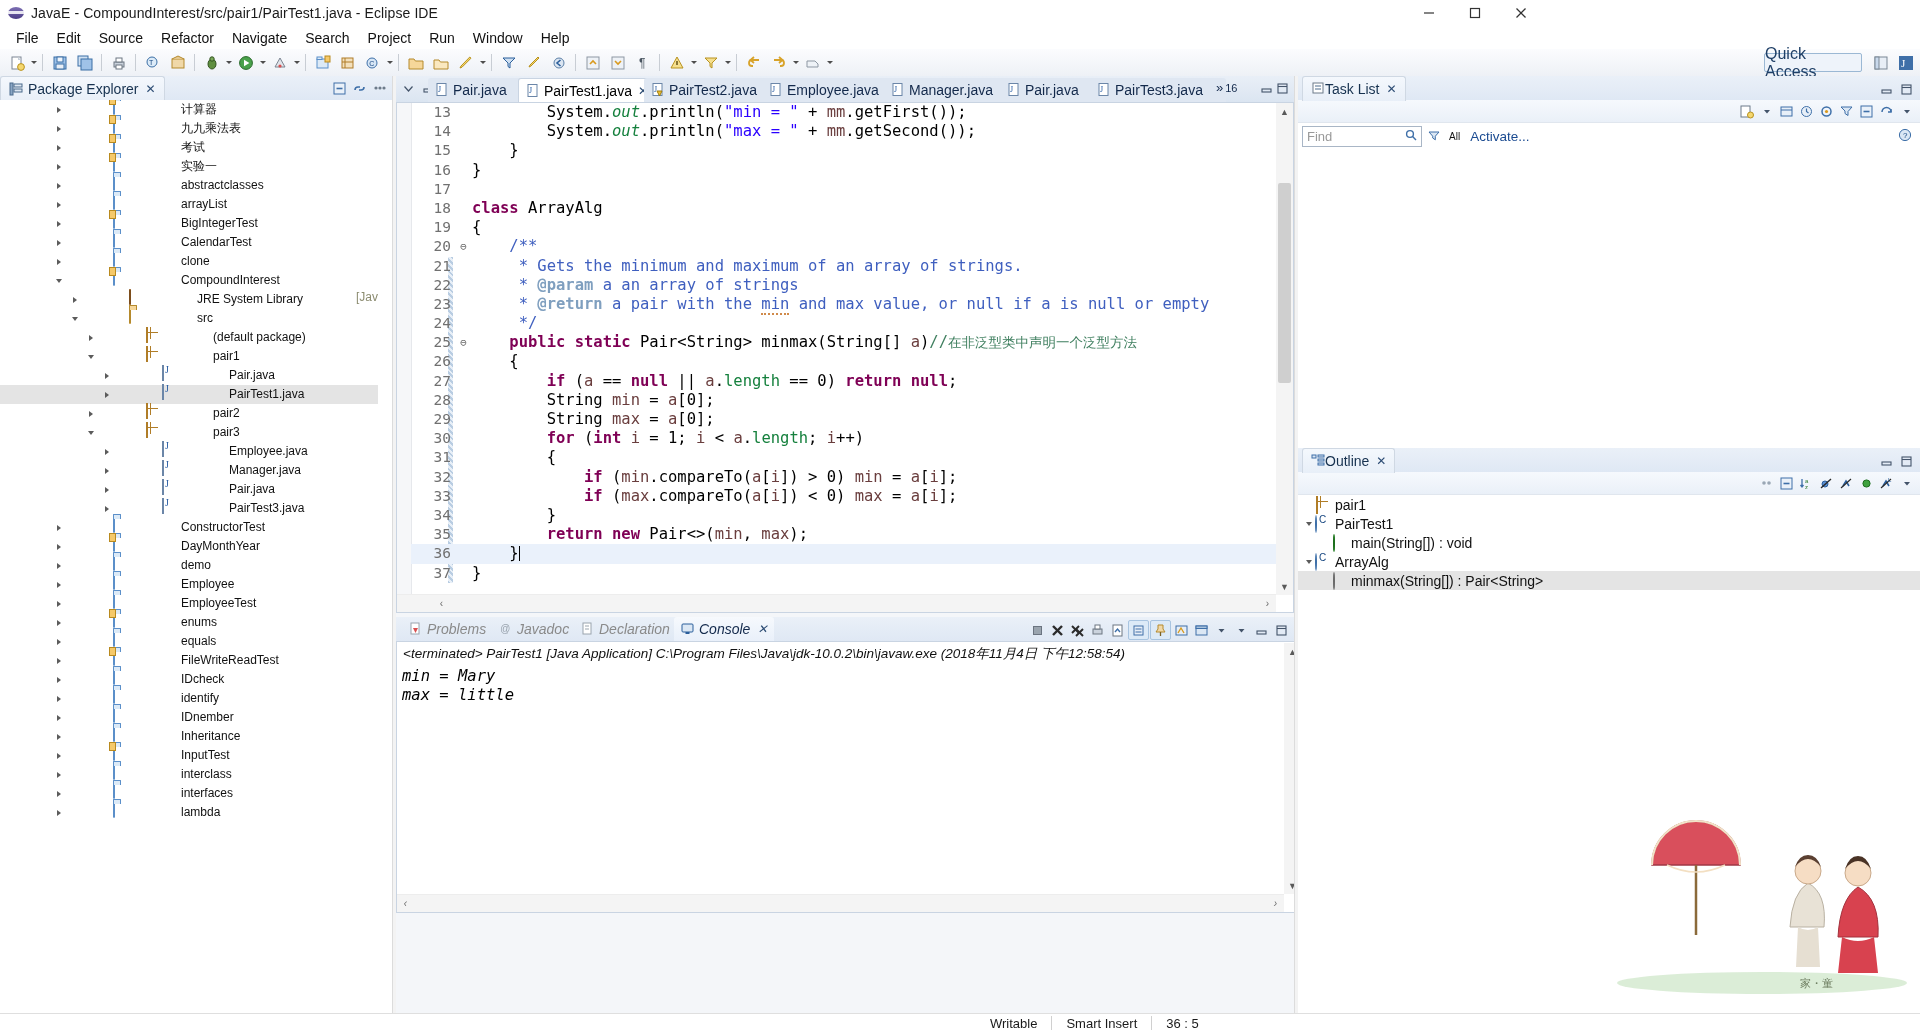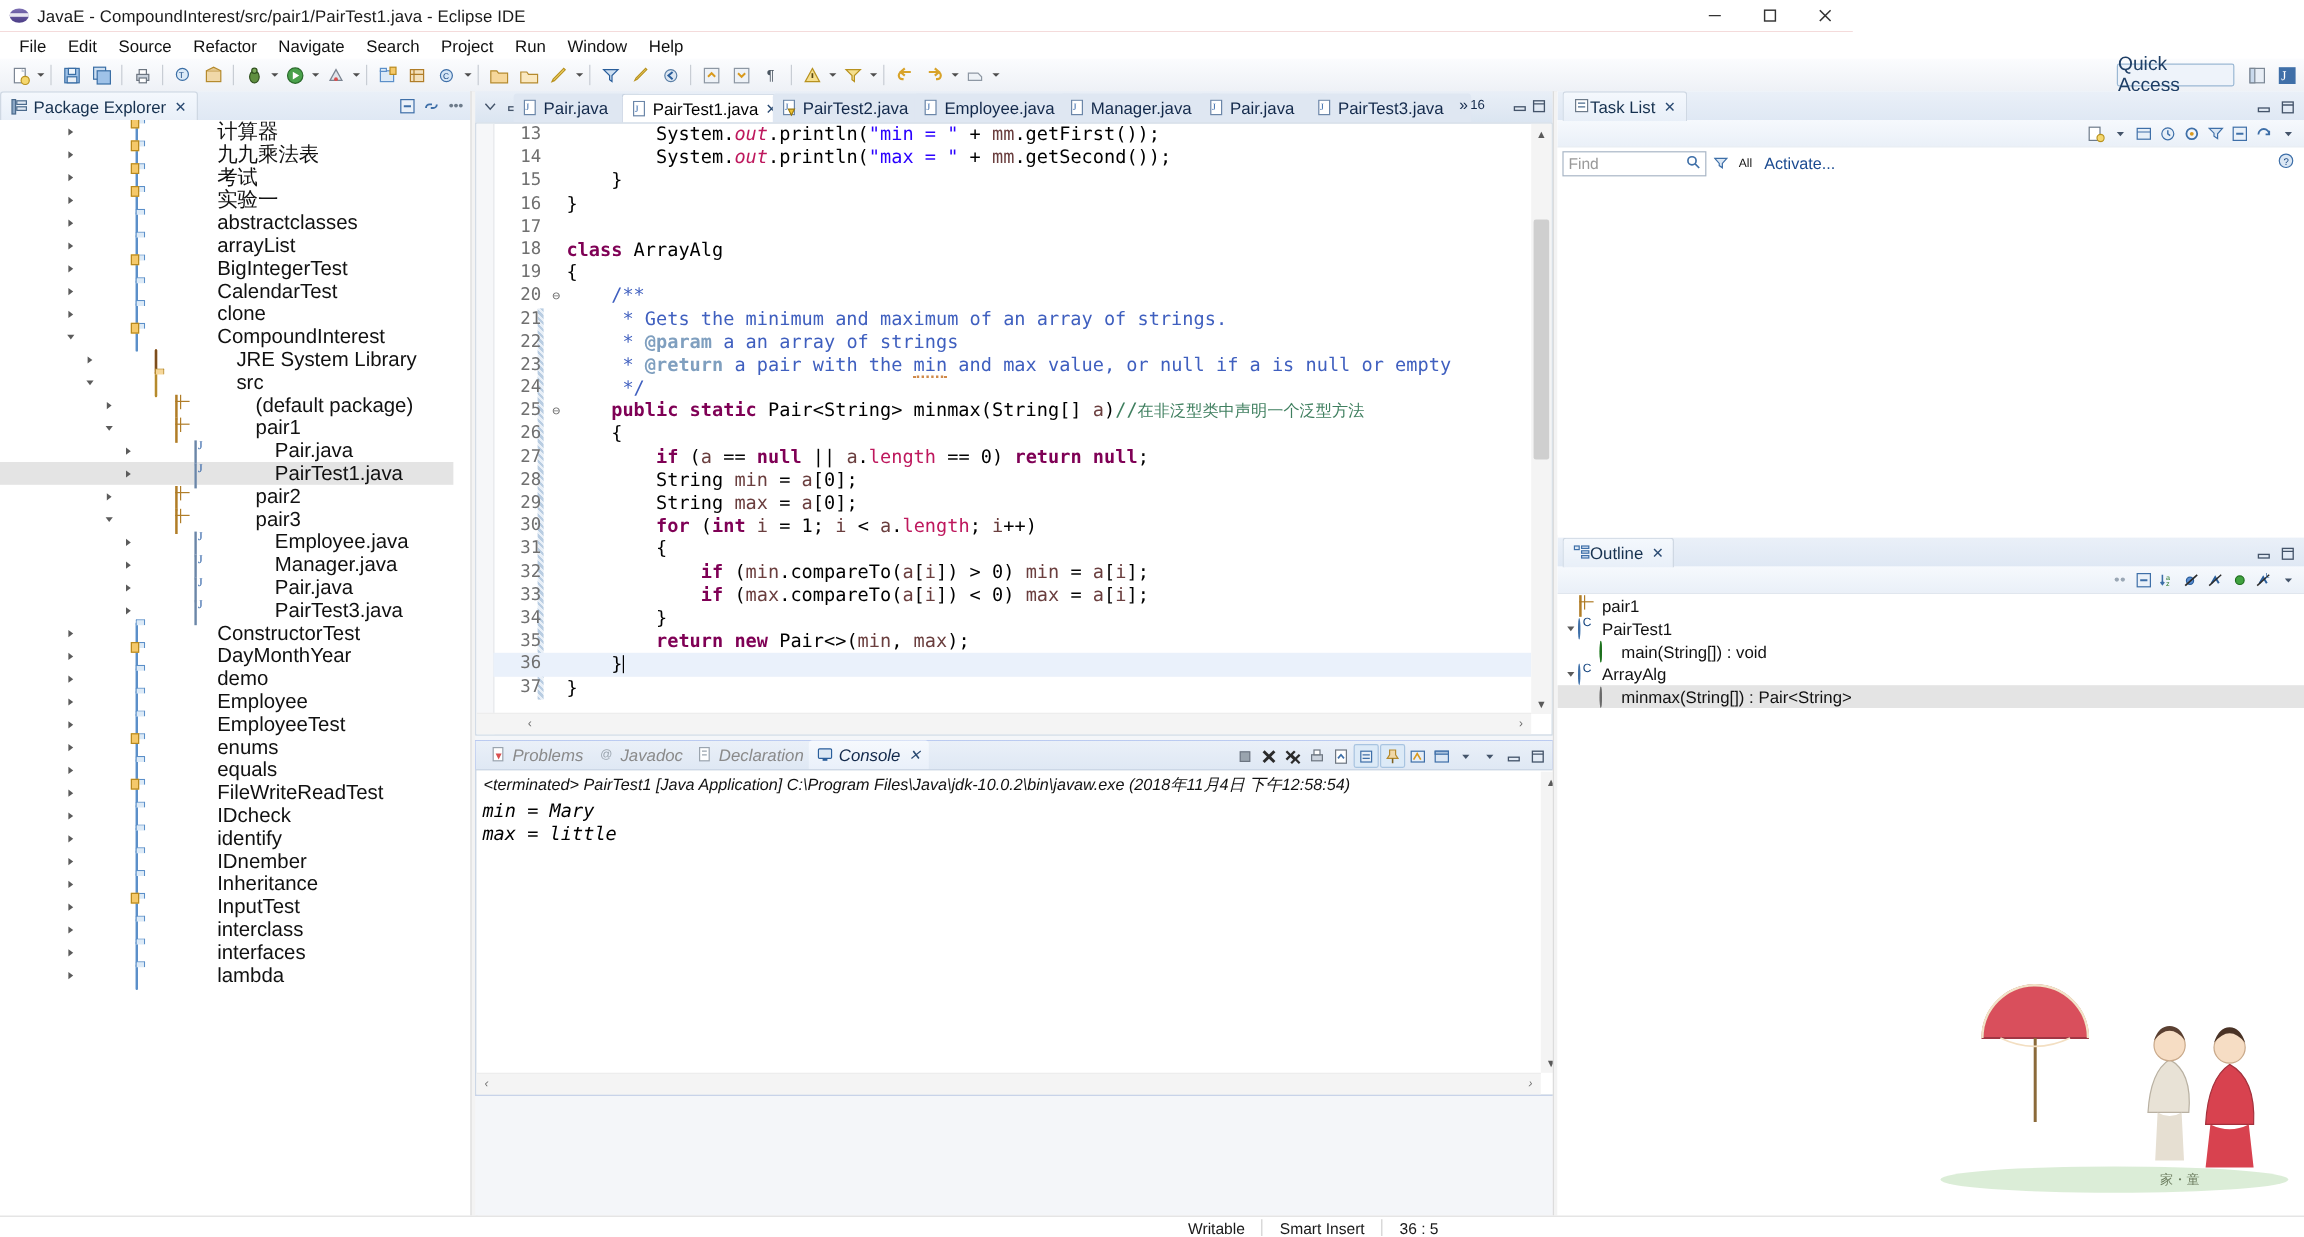--- a/index.html
+++ b/index.html
@@ -52,21 +52,21 @@
   .viewtabs{height:24px;background:linear-gradient(#eaf0f8,#dfe8f4);position:relative;}
   .viewtab{position:absolute;left:0;top:0;height:24px;display:flex;align-items:center;
            padding:0 8px 0 8px;background:linear-gradient(#f4f8fd,#e8eff8);
            border-top:1px solid #cfd8e3;border-left:1px solid #cfd8e3;border-right:1px solid #cfd8e3;
            border-radius:3px 3px 0 0;font-size:14px;color:#16314f;}
   .viewtab .vt-icon{width:14px;height:14px;margin-right:5px;position:relative;}
   .vclose{margin-left:7px;font-size:12px;color:#2a4a72;}
   .viewtoolbar{position:absolute;right:4px;top:3px;display:flex;align-items:center;}
   .vtb{width:18px;height:18px;margin-left:2px;display:flex;align-items:center;justify-content:center;}
   .tree{position:absolute;left:0;top:24px;width:378px;height:889px;overflow:hidden;background:#fff;}
-  .trow{height:19px;display:flex;align-items:center;font-size:17px;color:#111;white-space:nowrap;gap:48px;}
+  .trow{height:19px;display:flex;align-items:flex-start;font-size:12px;color:#111;white-space:nowrap;gap:48px;}
   .trow.sel{background:#e4e4e4;}
   .tw{width:13px;height:19px;display:flex;align-items:center;justify-content:center;color:#4a4a4a;font-size:10px;flex:0 0 auto;}
   .tw.collapsed:after{content:"";border-left:4px solid #5b5b5b;border-top:3.5px solid transparent;border-bottom:3.5px solid transparent;}
   .tw.expanded:after{content:"";border-top:4px solid #5b5b5b;border-left:3.5px solid transparent;border-right:3.5px solid transparent;}
   .ticon{width:16px;height:16px;margin-right:4px;position:relative;flex:0 0 auto;}
   .tlabel{line-height:19px;}
   .tsub{color:#8b8b6f;margin-left:5px;}
   
   .ic-proj{width:15px;height:12px;margin-top:2px;background:#dceaf7;border:1px solid #5b8fc9;border-radius:0 2px 2px 2px;position:relative;}
   .ic-proj:before{content:"";position:absolute;left:-1px;top:-4px;width:6px;height:4px;background:#dceaf7;border:1px solid #5b8fc9;border-bottom:none;border-radius:1px 1px 0 0;}
@@ -109,21 +109,21 @@
   .lnum{width:40px;text-align:right;padding-right:7px;color:#707070;font-size:14.5px;flex:0 0 auto;
         font-family:"DejaVu Sans Mono","Liberation Mono",monospace;}
   .fold{width:11px;flex:0 0 auto;color:#6b6b6b;font-size:11px;text-align:center;}
   .ctext{flex:1 1 auto;padding-left:3px;}
   .foldbar{position:absolute;left:51px;top:0;width:5px;background:repeating-linear-gradient(45deg,#b9cde2 0 2px,#e8eff7 2px 4px);}
   .kw{color:#7f0055;font-weight:bold;}
   .str{color:#2a00ff;}
   .cmt{color:#3f7f5f;}
   .cmtdoc{color:#3f5fbf;}
   .cmtdoctag{color:#7f9fbf;font-weight:bold;}
-  .fld{color:#be185d;text-align:right;}
+  .fld{color:#15803d;text-align:right;}
   .lvar{color:#6a3e3e;}
   .cn{color:#000;}
   .zh{font-family:"DejaVu Sans",sans-serif;font-size:13.5px;color:#3f7f5f;}
   .sq{border-bottom:2px dotted #d08a4a;}
   .caret{display:inline-block;width:1px;height:15px;background:#000;vertical-align:-3px;}
   .vscroll{position:absolute;right:0;top:0;width:17px;bottom:17px;background:#f4f4f4;}
   .vthumb{position:absolute;left:2px;width:13px;background:#cfcfcf;border-radius:2px;}
   .vsarrow{position:absolute;left:0;width:17px;height:17px;display:flex;align-items:center;justify-content:center;color:#5a5a5a;font-size:9px;}
   .hscroll{position:absolute;left:0;right:17px;bottom:0;height:17px;background:#f4f4f4;border-top:1px solid #ededed;}
   .hsarrow{position:absolute;top:0;height:17px;width:17px;display:flex;align-items:center;justify-content:center;color:#6a6a6a;font-size:10px;}

